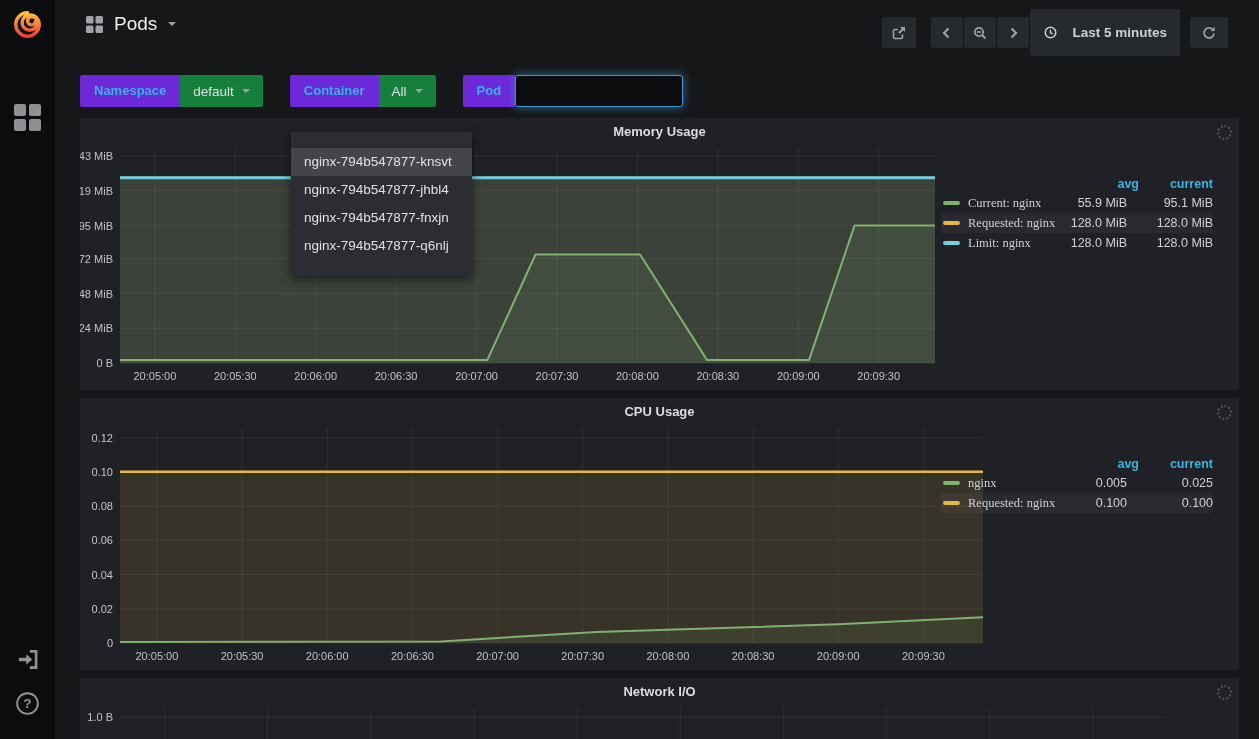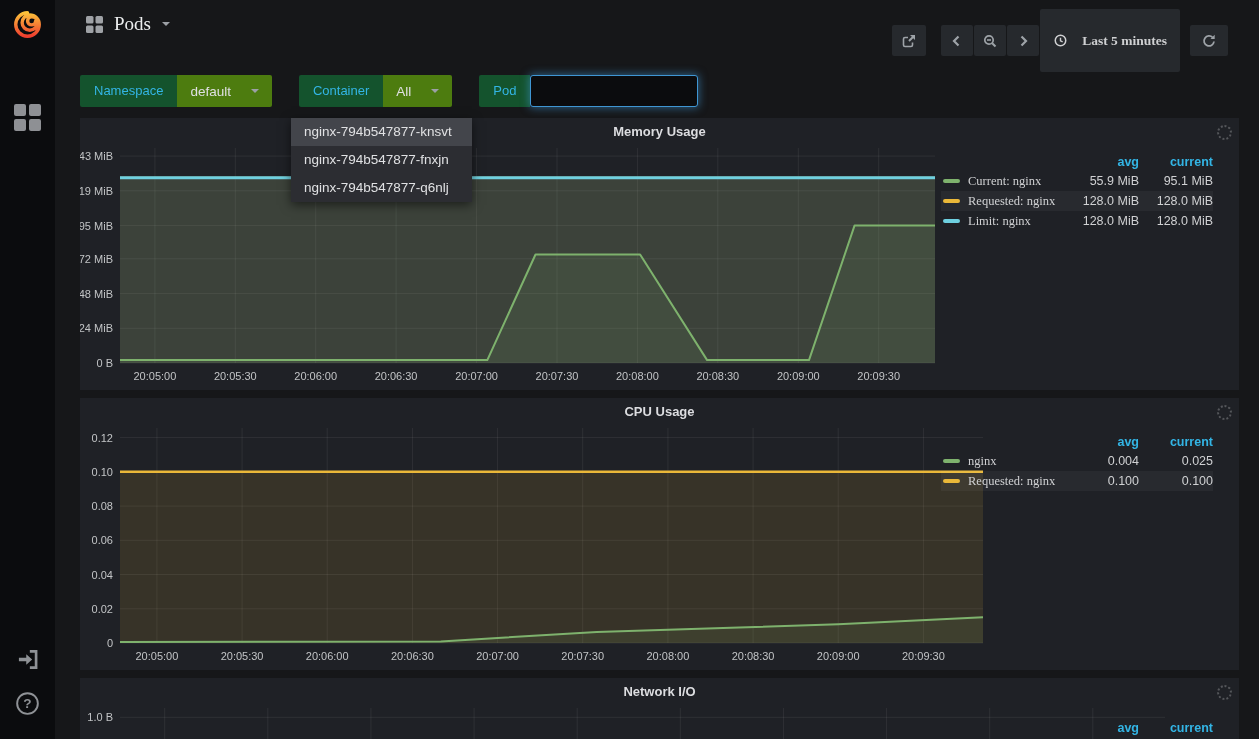--- a/index.html
+++ b/index.html
@@ -5,69 +5,69 @@
   html,body{margin:0;padding:0;background:#161719;}
   .stage{position:relative;width:1259px;height:739px;overflow:hidden;background:#161719;
          font-family:"Liberation Sans",sans-serif;color:#d8d9da;}
   
   .sidebar{position:absolute;left:0;top:0;width:55px;height:739px;background:#0b0c0e;}
   .logo{position:absolute;left:11px;top:8px;width:33px;height:33px;cursor:pointer;}
   .side-grid{position:absolute;left:14px;top:104px;cursor:pointer;}
   .side-signin{position:absolute;left:15px;top:647px;cursor:pointer;}
   .side-help{position:absolute;left:15px;top:691px;cursor:pointer;}
   
-  .topnav{position:absolute;left:55px;top:0;width:1204px;height:50px;font-family:Liberation Serif, serif;}
+  .topnav{position:absolute;left:55px;top:0;width:1204px;height:50px;}
   .brand{position:absolute;left:31px;top:13px;display:flex;align-items:center;gap:11px;cursor:pointer;}
   .brand-title{font-size:19px;color:#eceeef;}
   .nav-right{position:absolute;right:31px;top:9px;display:flex;align-items:center;}
   .btn{height:31px;background:#26292d;border-radius:2px;display:flex;align-items:center;
        justify-content:center;cursor:pointer;color:#9ea3a8;}
   .b-share{width:34px;margin-right:15px;}
   .b-nav{width:32px;margin-right:1px;}
-  .b-time{padding:16px 13px;font-size:13.5px;font-weight:700;color:#cfd0d2;gap:14px;}
+  .b-time{padding:8px 13px;font-size:13.5px;font-weight:700;color:#cfd0d2;gap:14px;}
   .b-refresh{width:38px;margin-left:10px;}
   .caret{width:0;height:0;border-left:4px solid transparent;border-right:4px solid transparent;
          border-top:4px solid #9ca0a5;display:inline-block;}
   
   .filters{position:absolute;left:80px;top:75px;display:flex;align-items:center;}
   .fgroup{display:flex;margin-right:27px;}
-  .flabel{height:32px;line-height:32px;padding:0 14px;background:#14532d;color:#33b5e5;
-          font-size:13px;font-weight:400;border-radius:2px 0 0 2px;}
-  .fvalue{height:32px;background:#4d7c0f;color:#dfe0e2;font-size:13.5px;display:flex;
-          align-items:center;gap:20px;padding:0 13px;border-radius:0 2px 2px 0;cursor:pointer;}
+  .flabel{height:32px;line-height:32px;padding:0 14px;background:#6d28d9;color:#33b5e5;
+          font-size:13px;font-weight:700;border-radius:2px 0 0 2px;}
+  .fvalue{height:32px;background:#15803d;color:#dfe0e2;font-size:13.5px;display:flex;
+          align-items:center;gap:8px;padding:0 13px;border-radius:0 2px 2px 0;cursor:pointer;}
   .pod-input{width:150px;height:30px;background:#0b0c0e;border:1px solid #3f96d3;border-radius:3px;
              box-shadow:0 0 8px 1px rgba(63,150,211,.55);outline:none;color:#d8d9da;
              padding:0 8px;font-size:13px;font-family:"Liberation Sans",sans-serif;}
   
-  .menu{position:absolute;left:291px;top:118px;width:181px;background:#2c2d32;z-index:20;
-        box-shadow:0 3px 10px rgba(0,0,0,.55);padding:0 0;}
+  .menu{position:absolute;left:291px;top:132px;width:181px;background:#2c2d32;z-index:20;
+        box-shadow:0 3px 10px rgba(0,0,0,.55);padding:16px 0;}
   .menu-item{height:28px;line-height:28px;padding:0 13px;font-size:13.5px;color:#e0e1e3;
              cursor:pointer;white-space:nowrap;}
   .menu-item.active{background:#43454b;}
   
   .panel{position:absolute;left:80px;width:1159px;height:272px;background:#1f2126;}
   .p-mem{top:118px;} .p-cpu{top:398px;} .p-net{top:678px;}
   .ptitle{position:absolute;left:0;top:6px;width:100%;text-align:center;font-size:13px;
           font-weight:700;color:#dcdde0;cursor:pointer;z-index:2;}
   .spinner{position:absolute;right:7px;top:7px;width:11px;height:11px;border:2px dotted #55575b;
            border-radius:50%;}
   .chart{position:absolute;left:0;top:0;cursor:crosshair;}
   .gl{stroke:rgba(255,255,255,0.07);stroke-width:1;}
   .tk{fill:#c2c4c6;font-size:11px;font-family:"Liberation Sans",sans-serif;}
   
   .legend{position:absolute;right:26px;top:34px;width:272px;font-size:12.5px;color:#d0d1d3;}
   .lg-head{display:flex;justify-content:flex-end;align-items:center;height:19px;
-           font-weight:700;color:#33b5e5;}
+           font-weight:700;color:#33b5e5;margin-top:22px;}
   .lg-head span{text-align:right;cursor:pointer;}
   .h-avg{width:70px;} .h-cur{width:74px;}
   .lg-row{display:flex;align-items:center;height:20px;padding-left:2px;cursor:pointer;}
   .lg-row.hl{background:rgba(255,255,255,0.045);}
   .sw{width:17px;height:4px;border-radius:2px;margin-right:8px;flex:none;}
   .lg-label{flex:1;white-space:nowrap;overflow:hidden;font-family:Liberation Serif, serif;}
-  .lg-v{width:70px;text-align:right;} .lg-v.cur{width:74px;}
+  .lg-v{width:70px;text-align:right;} .lg-v.cur{width:74px;padding-left:12px;}
 </style>
 </head>
 <body>
 
 <div class="stage">
 
   <div class="sidebar">
     <div class="logo">
       <svg width="33" height="33" viewBox="0 0 32 32">
         <defs>
@@ -168,20 +168,21 @@
       </span>
     </div>
     <div class="fgroup">
       <span class="flabel">Pod</span>
       <input class="pod-input" type="text" value="" style="">
     </div>
   </div>
 
   <div class="menu">
     <div class="menu-item active">nginx-794b547877-knsvt</div>
+    <div class="menu-item">nginx-794b547877-jhbl4</div>
     <div class="menu-item">nginx-794b547877-fnxjn</div>
     <div class="menu-item">nginx-794b547877-q6nlj</div>
   </div>
 
   <div class="panel p-mem">
     <div class="ptitle">Memory Usage</div>
     <div class="spinner"></div>
     <div class="chart"><svg width="895" height="271" xmlns="http://www.w3.org/2000/svg">
           <line class="gl" x1="74.9" y1="30" x2="74.9" y2="245"></line>
           <text class="tk" text-anchor="middle" x="74.9" y="262">20:05:00</text>
@@ -294,21 +295,21 @@
           <polyline fill="none" stroke="#7EB26D" stroke-width="2" stroke-linejoin="round" points="40.0,244.0 360.8,243.5 417.6,239.9 516.9,233.9 658.9,229.6 758.2,226.2 903.0,219.3"></polyline>
         </svg></div>
     <div class="legend">
       <div class="lg-head">
         <span class="h-avg">avg</span>
         <span class="h-cur">current</span>
       </div>
       <div class="lg-row">
         <span class="sw" style="background: rgb(126, 178, 109);"></span>
         <span class="lg-label">nginx</span>
-        <span class="lg-v">0.004</span>
+        <span class="lg-v">0.005</span>
         <span class="lg-v cur">0.025</span>
       </div>
       <div class="lg-row hl">
         <span class="sw" style="background: rgb(234, 184, 57);"></span>
         <span class="lg-label">Requested: nginx</span>
         <span class="lg-v">0.100</span>
         <span class="lg-v cur">0.100</span>
       </div>
     </div>
   </div>

